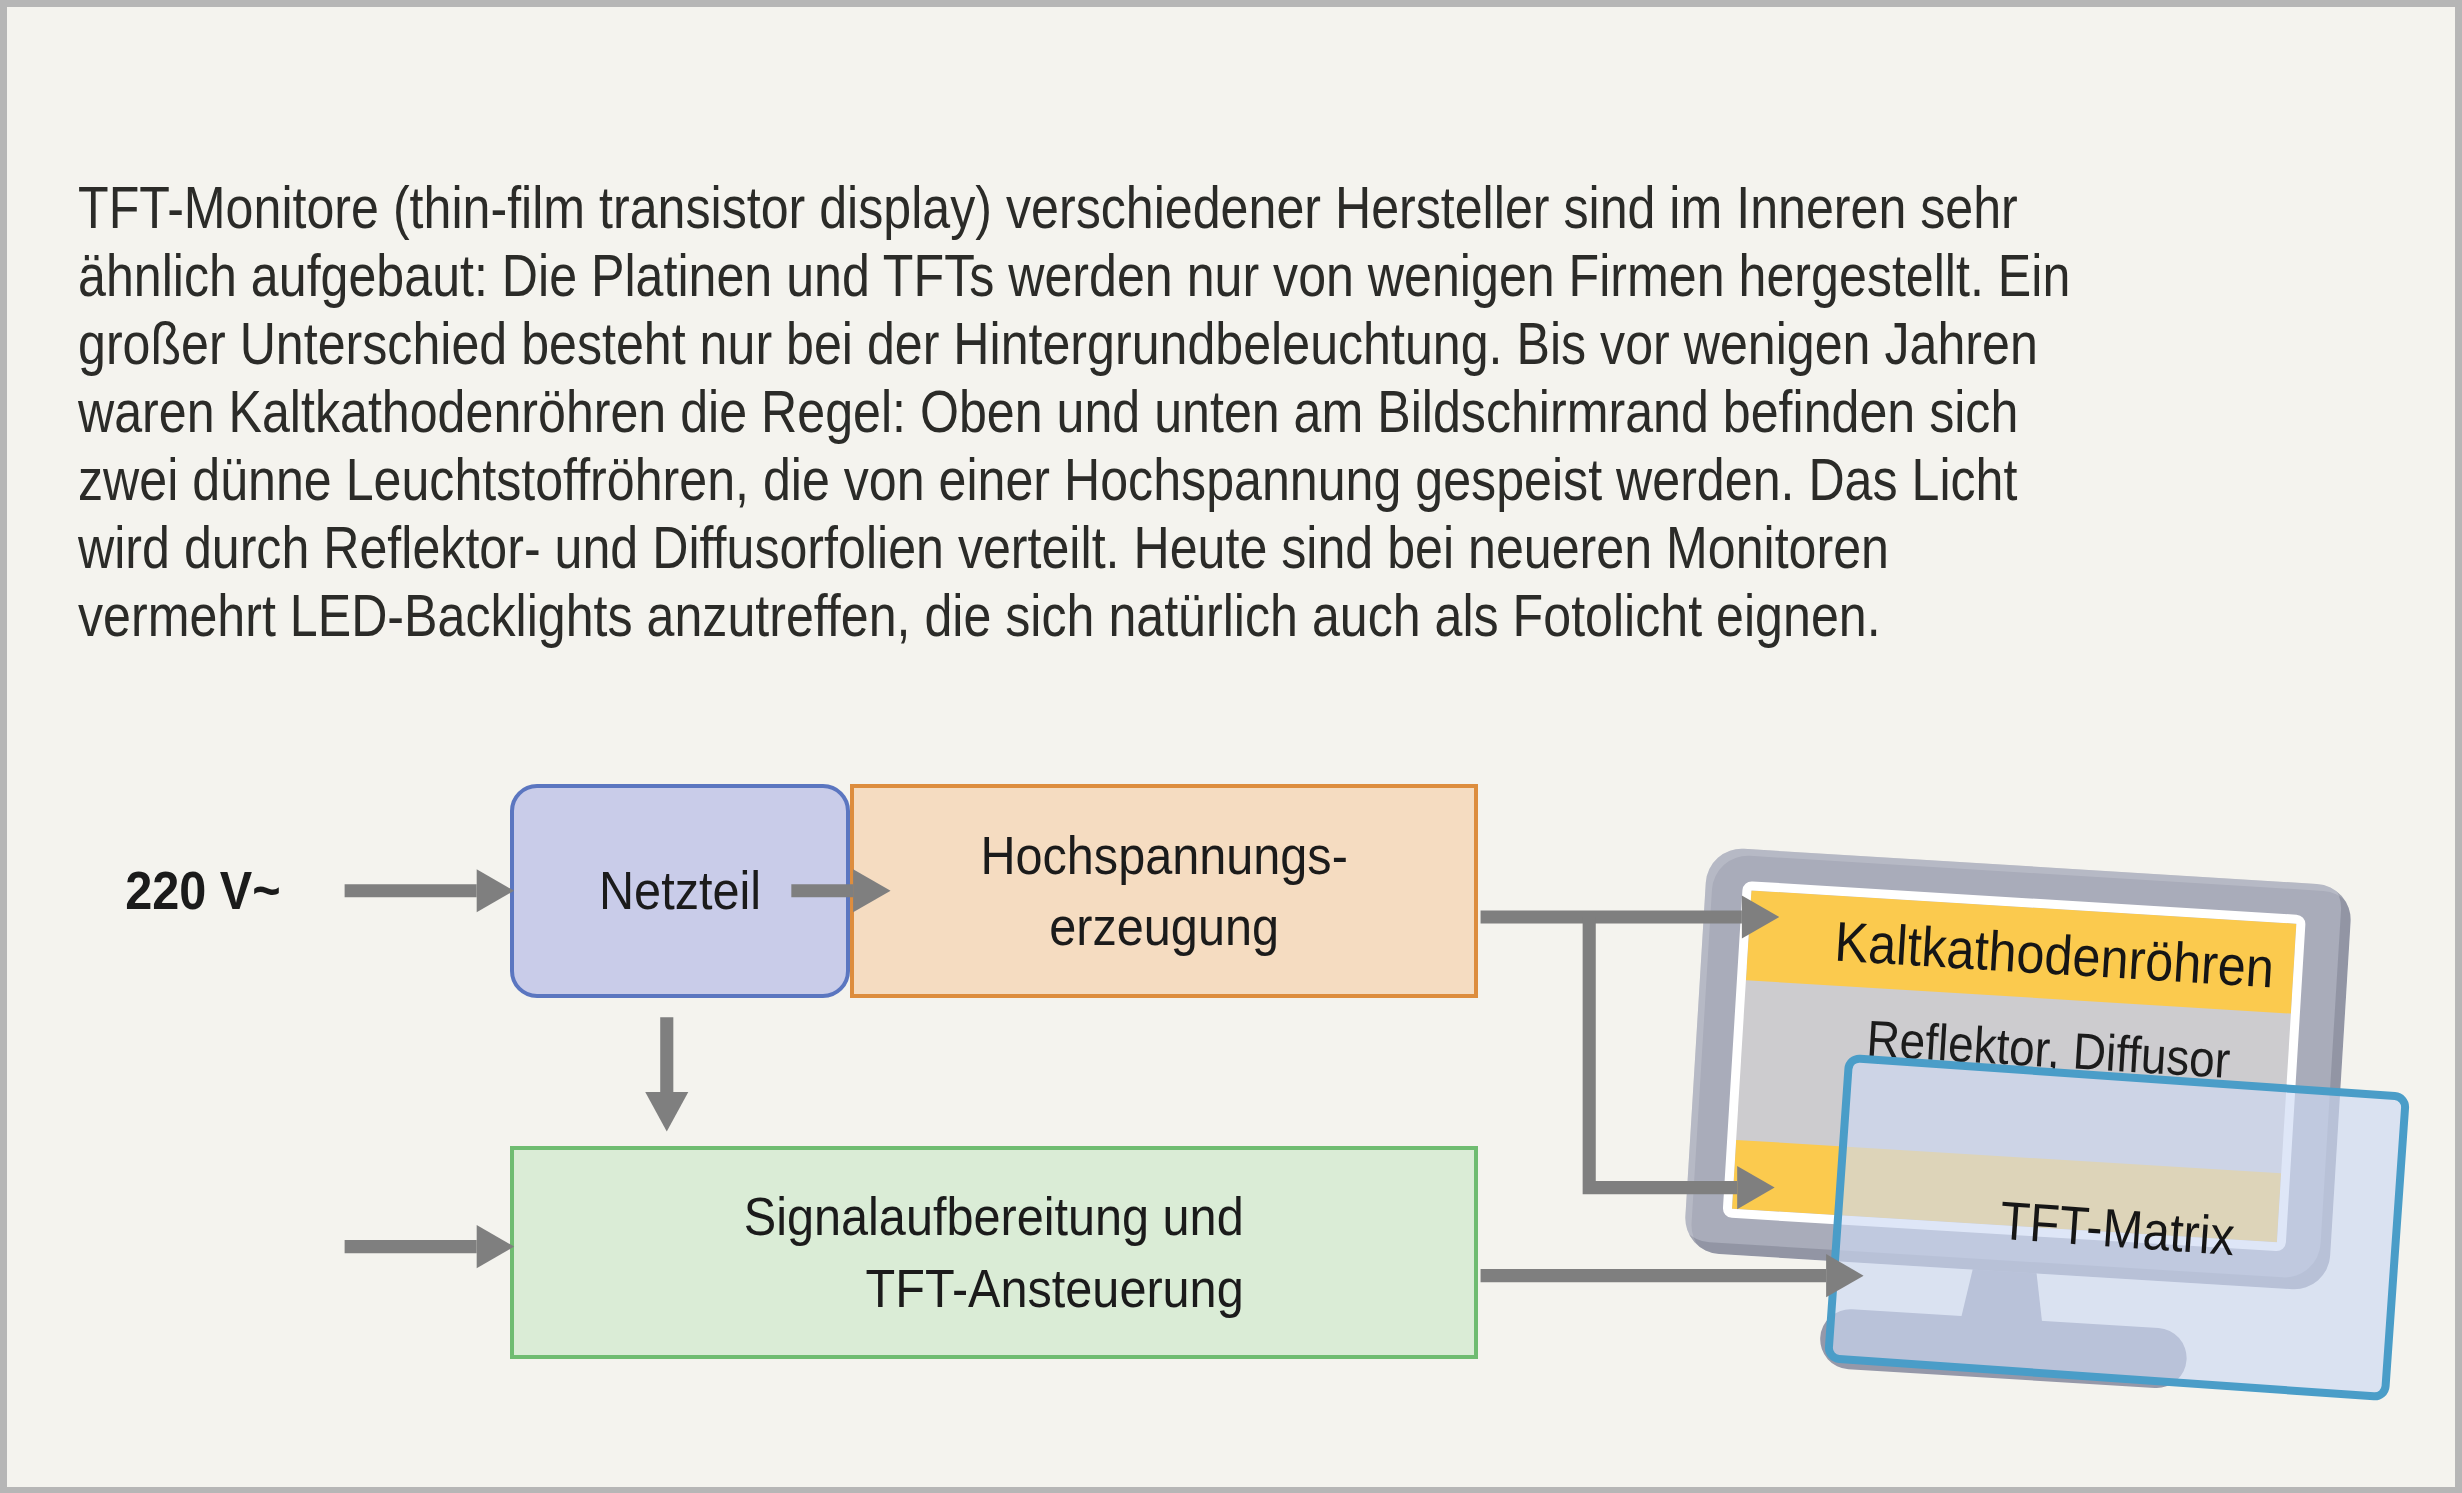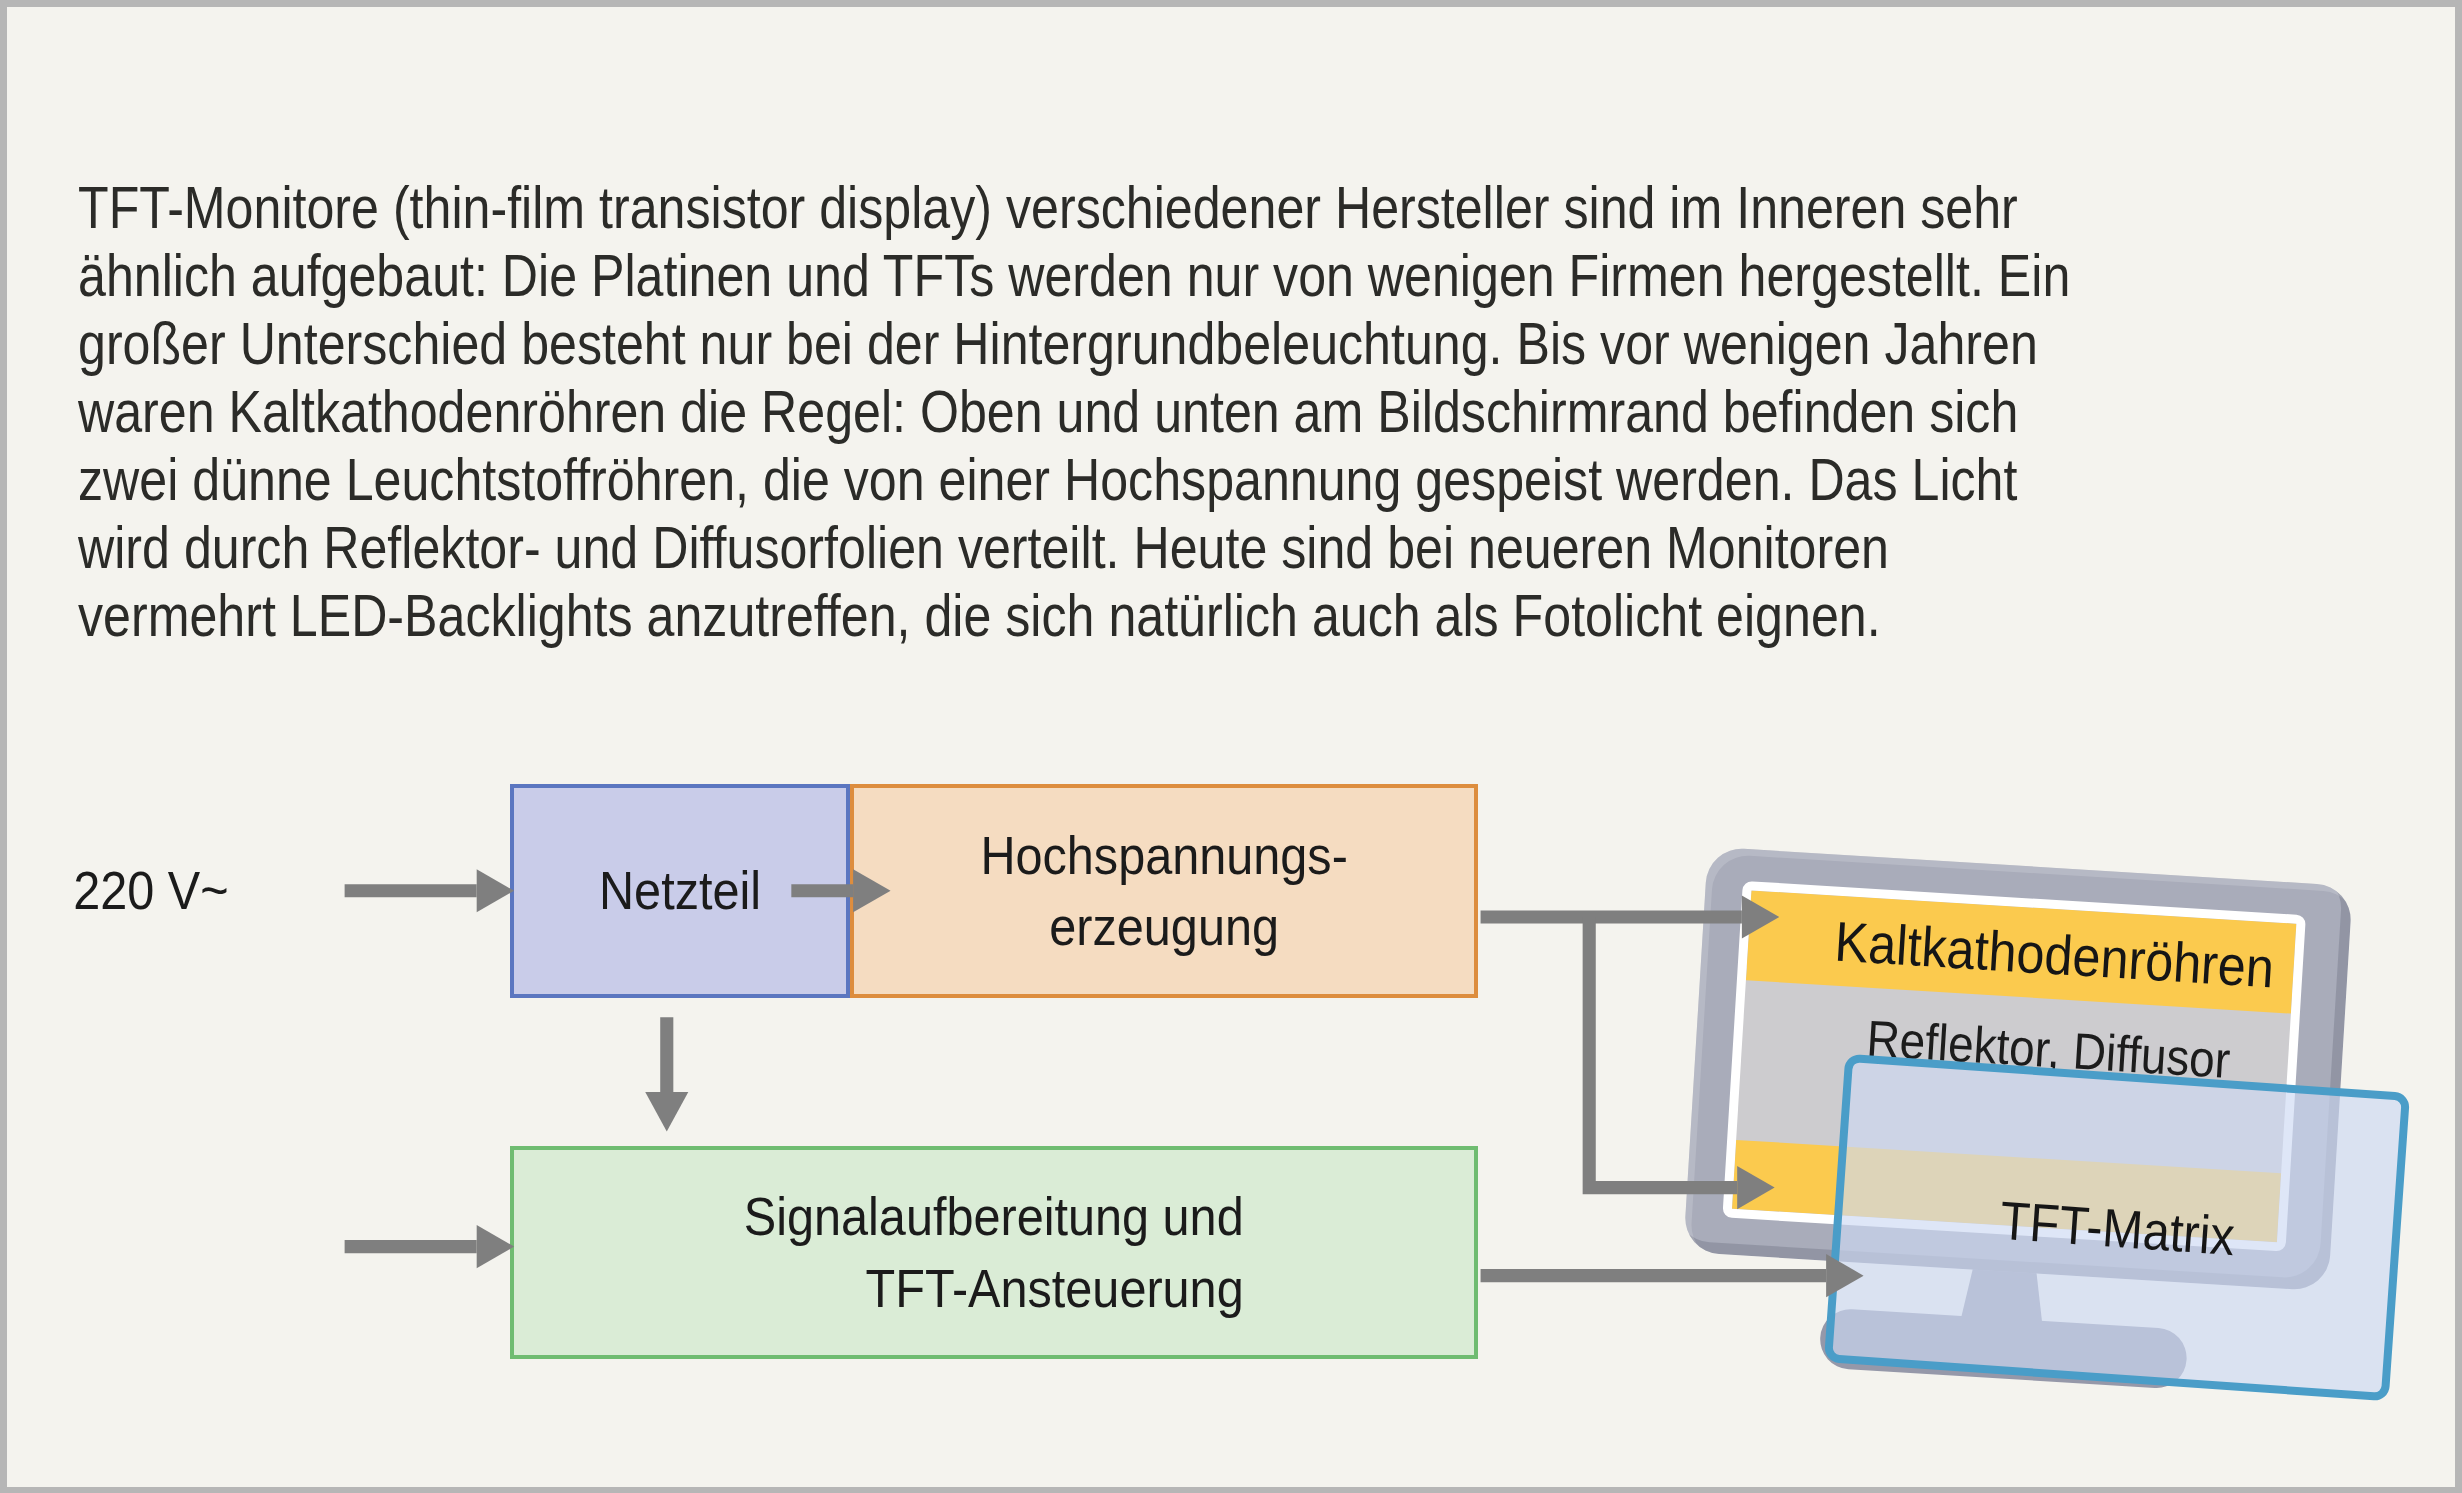--- a/index.html
+++ b/index.html
@@ -27,21 +27,21 @@
   .fbox{
     position:absolute;border:4.7px solid;display:flex;align-items:center;justify-content:center;
     text-align:center;color:#1b1b1b;font-size:54px;line-height:1.32;
   }
   .cond{display:inline-block;transform:scaleX(0.9);transform-origin:center;}
   .box-netzteil{left:510px;top:784px;width:340px;height:214px;}
   .box-hochspannung{left:850px;top:784px;width:628px;height:214px;}
   .box-signal{left:510px;top:1146px;width:968px;height:213px;text-align:right;}
 
   .input-label{
-    position:absolute;width:276px;text-align:left;font-size:54px;color:#1b1b1b;line-height:67px;
+    position:absolute;width:276px;text-align:center;font-size:54px;color:#1b1b1b;line-height:67px;font-weight:bold;
   }
   .input-label .cond{transform-origin:right center;}
   .label-220v{left:56px;top:857px;}
   .label-computer{left:56px;top:1213px;}
 
   
   .monitor-group{
     position:absolute;left:1695px;top:866px;width:646px;height:525px;
     transform:rotate(3.5deg);transform-origin:323px 203px;z-index:1;
   }
@@ -92,21 +92,21 @@
     <div class="line">waren Kaltkathodenröhren die Regel: Oben und unten am Bildschirmrand befinden sich</div>
     <div class="line">zwei dünne Leuchtstoffröhren, die von einer Hochspannung gespeist werden. Das Licht</div>
     <div class="line">wird durch Reflektor- und Diffusorfolien verteilt. Heute sind bei neueren Monitoren</div>
     <div class="line">vermehrt LED-Backlights anzutreffen, die sich natürlich auch als Fotolicht eignen.</div>
   </div>
 
   <div class="input-label label-220v">
     <span class="cond">220 V~</span>
   </div>
 
-  <div class="fbox box-netzteil" style="background-color: rgb(201, 204, 233); border-color: rgb(91, 118, 192);">
+  <div class="fbox box-netzteil" style="background-color: rgb(201, 204, 233); border-color: rgb(91, 118, 192); border-radius: 27px;">
     <span class="cond">Netzteil</span>
   </div>
 
   <div class="fbox box-hochspannung" style="background-color: rgb(245, 220, 193); border-color: rgb(221, 141, 62);">
     <span class="cond">
       <span style="display:block">Hochspannungs-</span>
       <span style="display:block">erzeugung</span>
     </span>
   </div>
 

